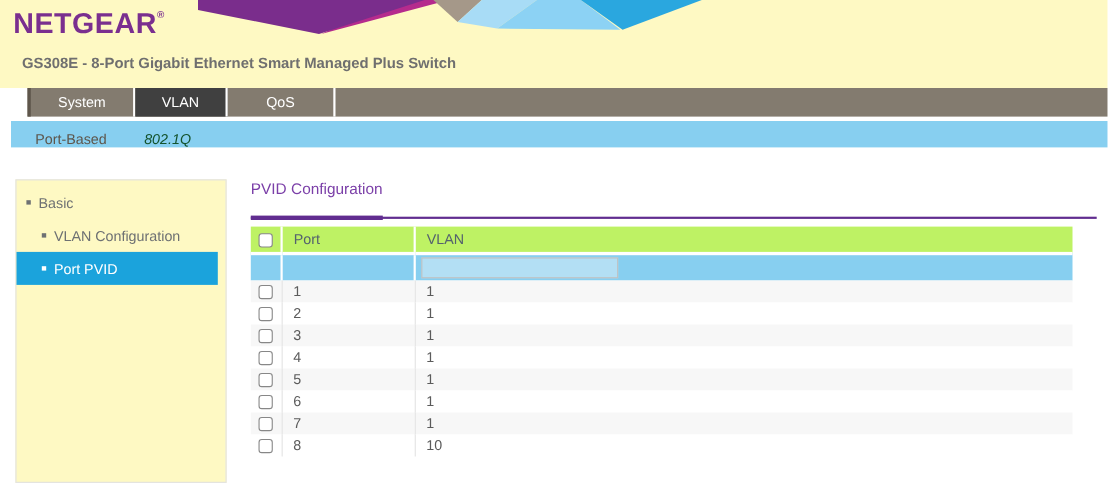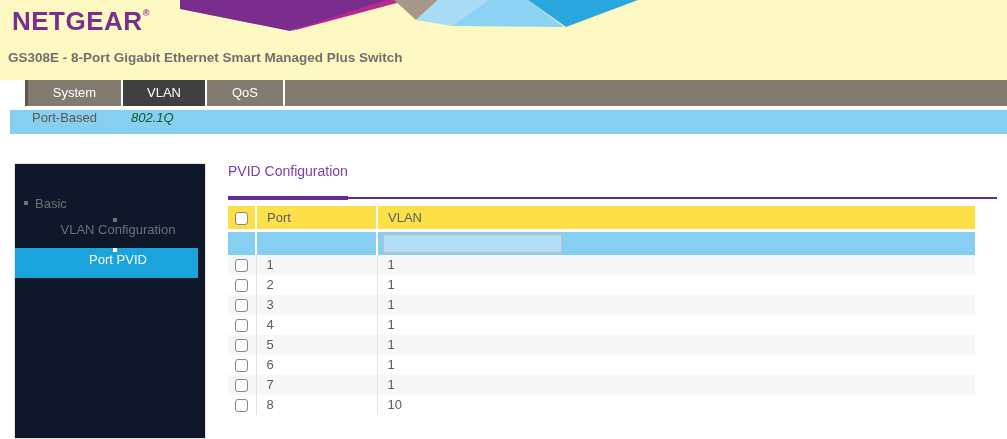--- a/index.html
+++ b/index.html
@@ -14,66 +14,66 @@
   
   .header { position: relative; height: 80px; background: #fef9c3; }
   .logo {
     position: absolute; left: 12px; top: 6px;
     font-size: 26px; font-weight: bold; letter-spacing: 0.5px;
     color: #7A2F8F;
   }
   .logo sup { font-size: 9px; vertical-align: 14px; }
   .banner { position: absolute; left: 180px; top: 0; width: 460px; height: 32px; }
   .device-title {
-    position: absolute; left: 8px; top: 50px;
+    position: absolute; left: 20px; top: 50px;
     font-size: 13.5px; font-weight: bold; color: #6F6F6F;
   }
 
   
   .nav {
     margin-left: 25px; height: 26px;
     background: #837B6F; border-left: 3px solid #5E564B;
     display: flex;
   }
   .nav-tab {
     height: 26px; line-height: 26px; text-align: center;
     color: #ffffff; cursor: pointer;
     border-right: 2px solid #ffffff;
   }
   .nav-tab.t0 { width: 95px; }
   .nav-tab.t1 { width: 84px; }
-  .nav-tab.t2 { width: 78px; }
+  .nav-tab.t2 { width: 98px; }
   .nav-tab.t3 { width: 78px; }
   .nav-tab.active { background: #404040; }
 
   
   .subnav {
     margin-left: 10px; margin-top: 4px; height: 24px;
     background: #87CFF0;
-    display: flex; align-items: flex-start;
+    display: flex; align-items: flex-end;
     padding-left: 22px;
   }
   .subnav-item { margin-right: 34px; cursor: pointer; color: #5D564C; }
   .subnav-item.active { color: #14532d; font-style: italic; }
 
   
   .content { display: flex; margin-top: 29px; align-items: flex-start; }
 
   
   .sidebar {
     margin-left: 14px; width: 192px; height: 276px;
-    background: #0f172a; border: 1px solid #E2E2E2;
-    padding-top: 24px;
+    background: #fef9c3; border: 1px solid #E2E2E2;
+    padding-top: 5px;
   }
   .side-item {
     height: 30px; display: flex; align-items: center;
     color: #6E7173; cursor: pointer; margin-right: 7px;
   }
   .side-item.lvl1 { padding-left: 9px; }
-  .side-item.lvl2 { padding-left: 23px; flex-direction: column; }
+  .side-item.lvl2 { padding-left: 23px; }
   .side-item.selected { background: #1BA3DC; color: #ffffff; }
   .bullet {
     width: 4px; height: 4px; background: #6E7173;
     display: inline-block; margin-right: 7px; flex: 0 0 auto;
   }
   .side-item.selected .bullet { background: #ffffff; }
   .caret { margin-left: 6px; font-size: 11px; color: #8a8a8a; }
 
   
   .main { margin-left: 22px; width: 769px; }
@@ -84,21 +84,21 @@
     padding-bottom: 17px; border-bottom: 4px solid #612D90;
   }
 
   table {
     border-collapse: collapse; width: 747px; margin-top: 7px;
     table-layout: fixed; font-size: 13px;
   }
   col.c-cb { width: 28px; }
   col.c-port { width: 121px; }
   thead th {
-    background: #fde047; height: 24px;
+    background: #bef264; height: 24px;
     font-weight: normal; color: #54626E; text-align: left;
     padding: 0 0 0 10px;
   }
   thead th.cb-cell { padding: 0; text-align: center; }
   thead th + th { border-left: 2px solid #ffffff; }
   tr.filter-row td {
     background: #87CFF0; height: 23px;
     border-top: 3px solid #ffffff; padding: 0;
   }
   tr.filter-row td + td { border-left: 2px solid #ffffff; }

